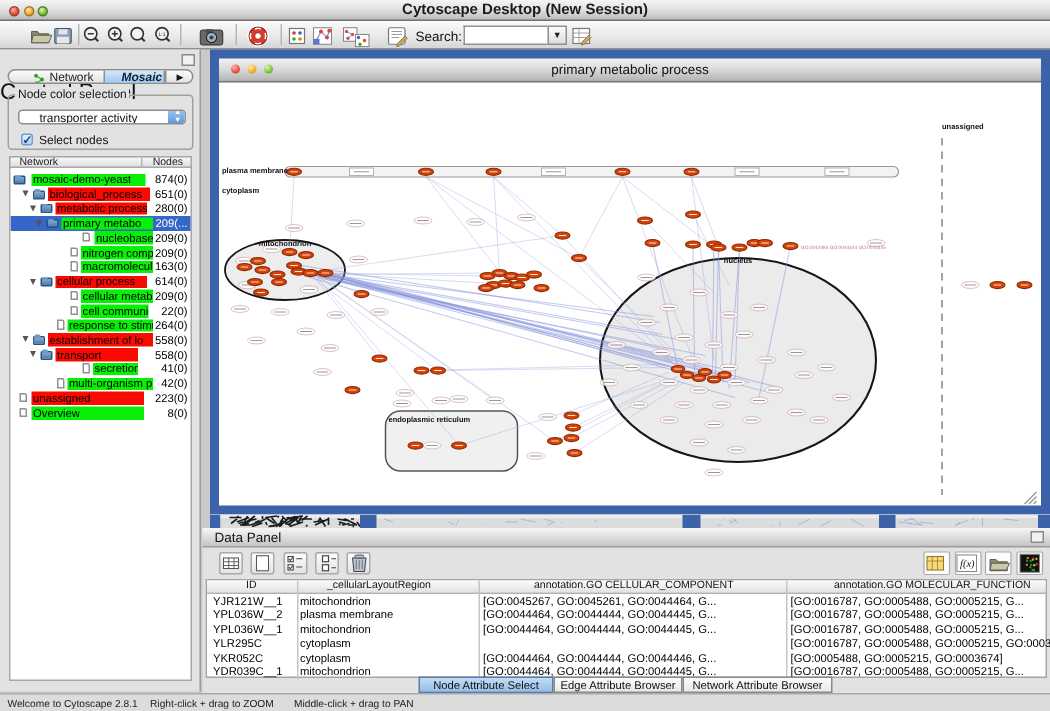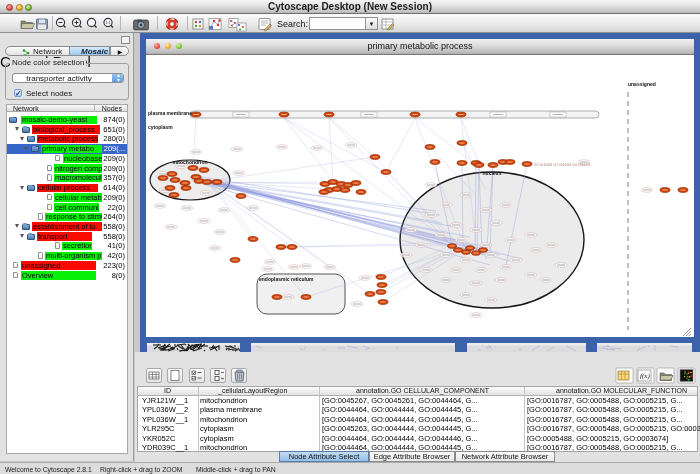--- a/index.html
+++ b/index.html
@@ -241,21 +241,21 @@
 <div class="trow abs" style="top:51.6px;">
         <div class="picon" style="left:40px"></div>
         <div class="bg green" style="left:47px;width:48px"></div>
         <span class="tx" style="left:48px;max-width:47px;overflow:hidden">nitrogen compo</span>
         <span class="num">209(0)</span>
       </div>
 <div class="trow abs" style="top:61.3px;">
         <div class="picon" style="left:40px"></div>
         <div class="bg green" style="left:47px;width:48px"></div>
         <span class="tx" style="left:48px;max-width:47px;overflow:hidden">macromolecule</span>
-        <span class="num">357(0)</span>
+        <span class="num">163(0)</span>
       </div>
 <div class="trow abs" style="top:71.0px;">
         <div class="arr" style="left:13px"></div>
         <div class="ficon" style="left:20px"></div>
         <div class="bg red" style="left:30px;width:61px"></div>
         <span class="tx" style="left:31px;max-width:60px;overflow:hidden">cellular process</span>
         <span class="num">614(0)</span>
       </div>
 <div class="trow abs" style="top:80.8px;">
         <div class="picon" style="left:40px"></div>
@@ -760,20 +760,24 @@
       <line x1="473" y1="5" x2="482" y2="6" stroke="#8f9ae0" stroke-width="0.6" stroke-opacity="0.7"></line>
       <line x1="468" y1="6" x2="459" y2="5" stroke="#8f9ae0" stroke-width="0.6" stroke-opacity="0.7"></line>
       <line x1="466" y1="6" x2="475" y2="7" stroke="#8f9ae0" stroke-width="0.6" stroke-opacity="0.7"></line>
       <line x1="467" y1="2" x2="474" y2="7" stroke="#8f9ae0" stroke-width="0.6" stroke-opacity="0.7"></line>
       <line x1="500" y1="5" x2="497" y2="8" stroke="#8f9ae0" stroke-width="0.6" stroke-opacity="0.7"></line>
       <rect x="552" y="0" width="8" height="9" fill="#3c63a9"></rect>
     </svg>
   </div>
 
 <div id="dpanel" class="abs">
+  <div id="dp-title" class="abs">
+      <span class="t">Data Panel</span>
+      <div style="position:absolute;right:4px;top:2px;width:9px;height:8px;border:1px solid #8a8a8a;background:#f1f1f1"></div>
+    </div>
   <div id="dp-toolbar" class="abs">
       <svg width="565" height="21" viewBox="0 0 565 21" style="position:absolute;left:0;top:0;z-index:3">
         <rect x="14" y="7" width="10" height="7" fill="#fff" stroke="#555" stroke-width="0.7"></rect>
         <path d="M14 9.5 h10 M14 12 h10 M17.5 7 v7 M21 7 v7" stroke="#555" stroke-width="0.6"></path>
         <rect x="36" y="5.5" width="8" height="10" fill="#fff" stroke="#555" stroke-width="0.7"></rect>
         <rect x="57" y="6" width="3.5" height="3.5" fill="#fff" stroke="#444" stroke-width="0.7"></rect>
         <rect x="57" y="11.5" width="3.5" height="3.5" fill="#fff" stroke="#444" stroke-width="0.7"></rect>
         <path d="M57.5 7.5 l1 1.2 1.8 -2.2 M57.5 13 l1 1.2 1.8 -2.2" stroke="#333" stroke-width="0.7" fill="none"></path>
         <path d="M62.5 7.5 h4 M62.5 13 h4" stroke="#444" stroke-width="0.8"></path>
         <rect x="80" y="5.5" width="4" height="4" fill="#fff" stroke="#444" stroke-width="0.8"></rect>
@@ -840,21 +844,20 @@
       </div>
     <div class="drow abs" style="top:27.8px">
         <span class="c1">YPL036W__1</span>
         <span class="c2">mitochondrion</span>
         <span class="c3">[GO:0044464, GO:0044444, GO:0044445, G...</span>
         <span class="c4">[GO:0016787, GO:0005488, GO:0005215, G...</span>
       </div>
     <div class="drow abs" style="top:37.2px">
         <span class="c1">YLR295C</span>
         <span class="c2">cytoplasm</span>
-        <span class="c3">[GO:0045263, GO:0044444, GO:0044445, G...</span>
         <span class="c4">[GO:0016787, GO:0005488, GO:0005215, GO:0003824, G...</span>
       </div>
     <div class="drow abs" style="top:46.6px">
         <span class="c1">YKR052C</span>
         <span class="c2">cytoplasm</span>
         <span class="c3">[GO:0044464, GO:0044444, GO:0044446, G...</span>
         <span class="c4">[GO:0005488, GO:0005215, GO:0003674]</span>
       </div>
     <div class="drow abs" style="top:56px">
         <span class="c1">YDR039C__1</span>

